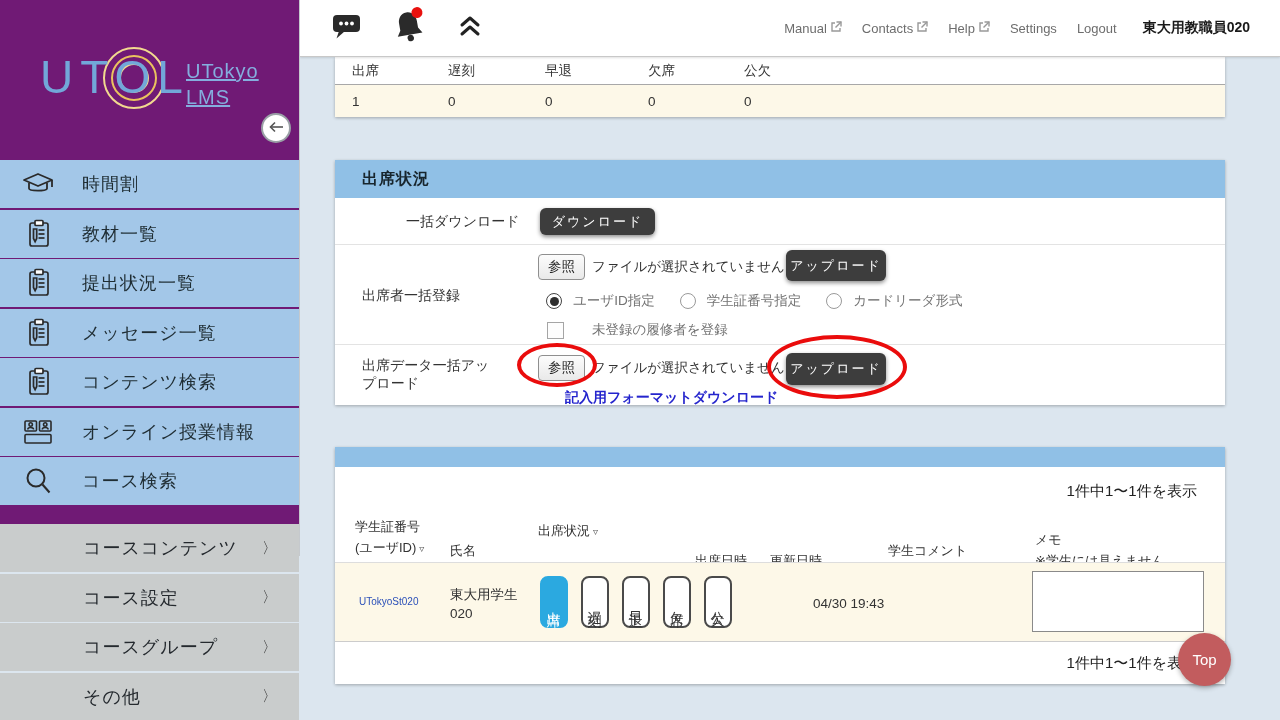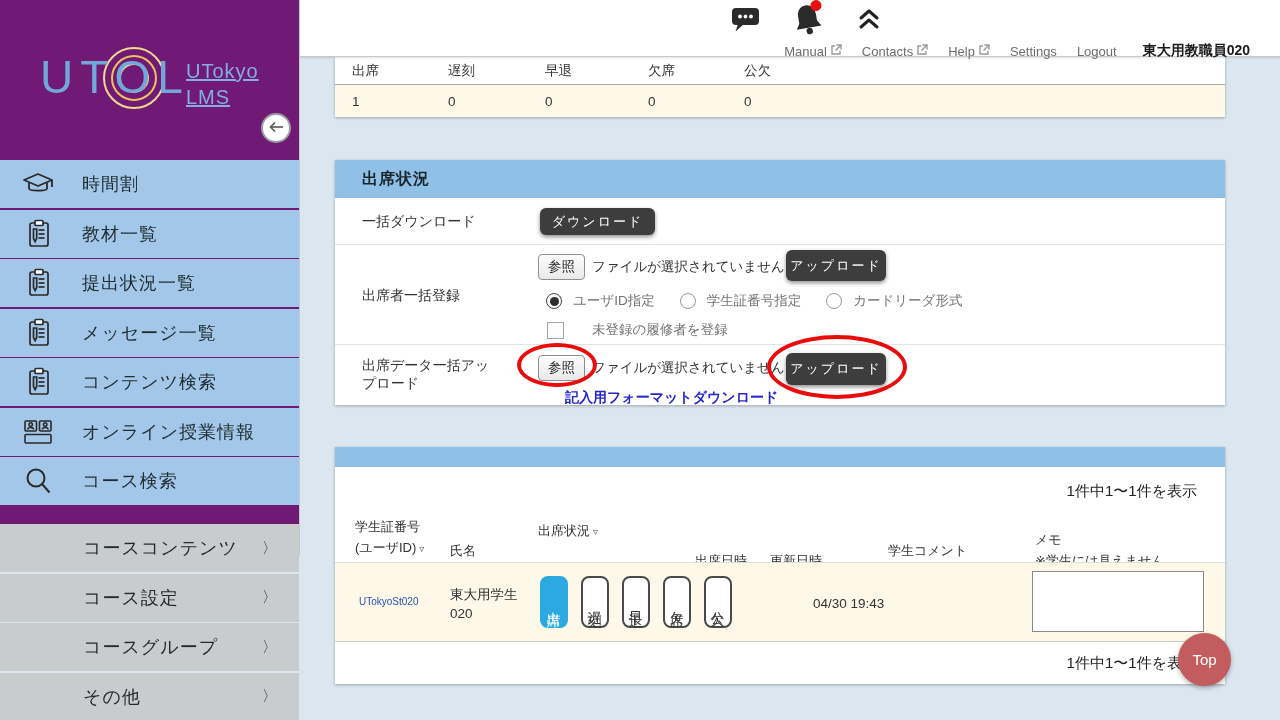--- a/index.html
+++ b/index.html
@@ -32,21 +32,21 @@
   .nav-item .lbl { margin-left:27px; font-size:18px; color:#1f2d33; letter-spacing:1px; }
   .nav2 { margin-top:19px; }
   .nav2-item { height:48px; background:#c9cccc; margin-bottom:1.5px;
                display:flex; align-items:center; cursor:pointer; position:relative; }
   .nav2-item .lbl { margin-left:83px; font-size:18px; color:#24292e; letter-spacing:1px; }
   .nav2-item .chev { position:absolute; right:22px; font-size:15px; color:#333; }
 
   
   .topbar { position:absolute; left:300px; top:0; width:980px; height:57px; background:#fff;
             border-bottom:1px solid #c8c8c8; box-shadow:0 1px 2px rgba(0,0,0,.12);
-            display:flex; align-items:center; z-index:9;flex-direction:column; }
+            display:flex; align-items:center; z-index:9; }
   .tb-icons { display:flex; align-items:center; margin-left:32px; gap:30px; }
   .bell-wrap { position:relative; transform:rotate(-10deg); }
   .tb-right { margin-left:auto; margin-right:30px; display:flex; align-items:center; gap:20px; }
   .tb-link { font-size:13px; color:#6d6d6d; cursor:pointer; display:flex; align-items:center; gap:3px; }
   .tb-user { font-size:14px; font-weight:bold; color:#1a1a1a; margin-left:6px; }
 
   
   .main { position:absolute; left:300px; top:0; width:980px; height:720px; }
   .card { position:absolute; left:35px; width:890px; background:#fff;
           box-shadow:0 1px 3px rgba(0,0,0,.28); }
@@ -330,21 +330,21 @@
       <span class="sum-cell w4">0</span>
     </div>
   </div>
 
   <div class="card card-register">
     <div class="sec-header">
       <span>出席状況</span>
     </div>
 
     <div class="reg-row rr1">
-      <span class="reg-label" style="top:15px;">一括ダウンロード</span>
+      <span class="reg-label" style="top:15px;margin-left:44px;">一括ダウンロード</span>
       <button class="btn-dark btn-download">ダウンロード</button>
     </div>
 
     <div class="reg-row rr2">
       <span class="reg-label" style="top:42px;">出席者一括登録</span>
       <div style="position:absolute; left:203px; top:9px; display:flex; align-items:center; gap:7px;">
         <button class="btn-browse">参照</button>
         <span class="nofile">ファイルが選択されていません。</span>
       </div>
       <button class="btn-dark" style="position:absolute; left:451px; top:5px; width:100px; height:31px;">アップロード</button>

